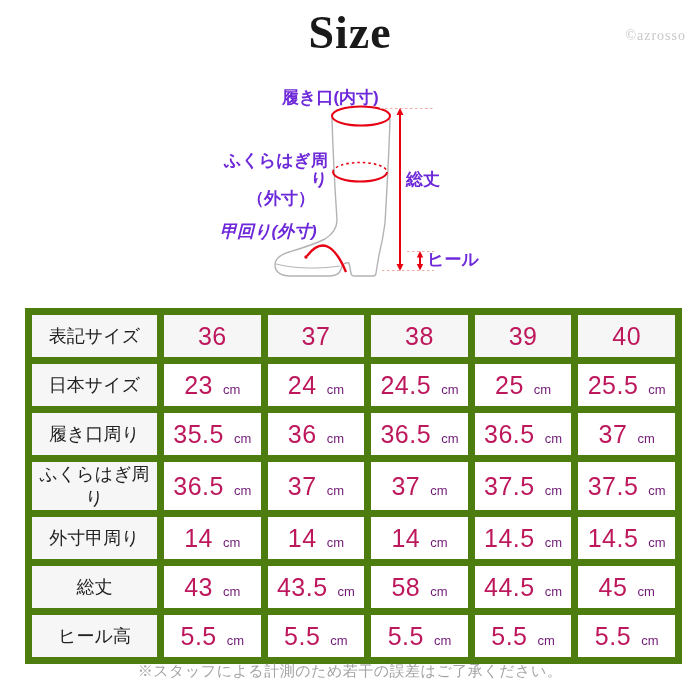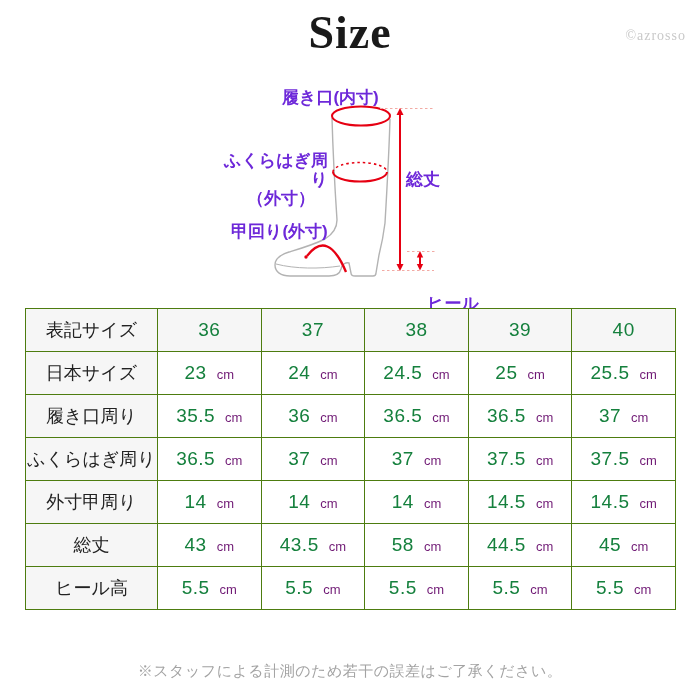--- a/index.html
+++ b/index.html
@@ -21,43 +21,43 @@
   }
   
   .diagram-svg{position:absolute;left:230px;top:85px;width:250px;height:210px;}
   .diag-label{
     position:absolute;font-size:17px;font-weight:600;color:#6d28d9;
     white-space:nowrap;line-height:19px;
   }
   .lbl-opening{left:282px;top:88px;}
   .lbl-calf{left:208px;top:151px;width:120px;text-align:right;white-space:normal;}
   .lbl-calf .l2{padding-right:13px;}
-  .lbl-instep{left:231px;top:222px;}
+  .lbl-instep{left:220px;top:222px;font-style:italic;}
   .lbl-total{left:406px;top:170px;}
-  .lbl-heel{left:427px;top:250px;margin-top:44px;}
+  .lbl-heel{left:427px;top:250px;}
   .outline{stroke:var(--outline,#b3b3b3);fill:none;stroke-width:1.4;}
   .outline-thin{stroke:var(--outline,#b3b3b3);fill:none;stroke-width:1;}
   .measure{stroke:var(--measure,#e60012);fill:none;}
   .measure-fill{fill:var(--measure,#e60012);stroke:none;}
   .tick{stroke:var(--tick,#f2aaa4);stroke-width:1;stroke-dasharray:2.5 2.5;fill:none;}
   
   .size-table{
     position:absolute;left:25px;top:308px;width:650px;
     border-collapse:collapse;table-layout:fixed;
   }
   .size-table th,.size-table td{
-    border:1px solid #4d7c0f;height:42px;text-align:center;vertical-align:middle;
+    border:7px solid #4d7c0f;height:42px;text-align:center;vertical-align:middle;
     padding:0;
   }
   .size-table th.label-cell{
     background:#f6f6f6;font-size:18px;font-weight:400;color:#222;
   }
   .size-table td{background:#ffffff;}
   .size-table td.head-cell{background:#f6f6f6;}
-  .num{font-size:19px;color:#15803d;letter-spacing:0.5px;}
+  .num{font-size:25px;color:#be185d;letter-spacing:0.5px;}
   .unit{font-size:13px;color:#701a75;margin-left:10px;}
   
   .footnote{
     position:absolute;top:662px;left:0;width:100%;text-align:center;
     font-size:15px;color:#a3a3a3;letter-spacing:0.5px;
   }
 </style>
 </head>
 <body style="--outline: #b3b3b3; --measure: #e60012; --tick: #f2aaa4;">
 

